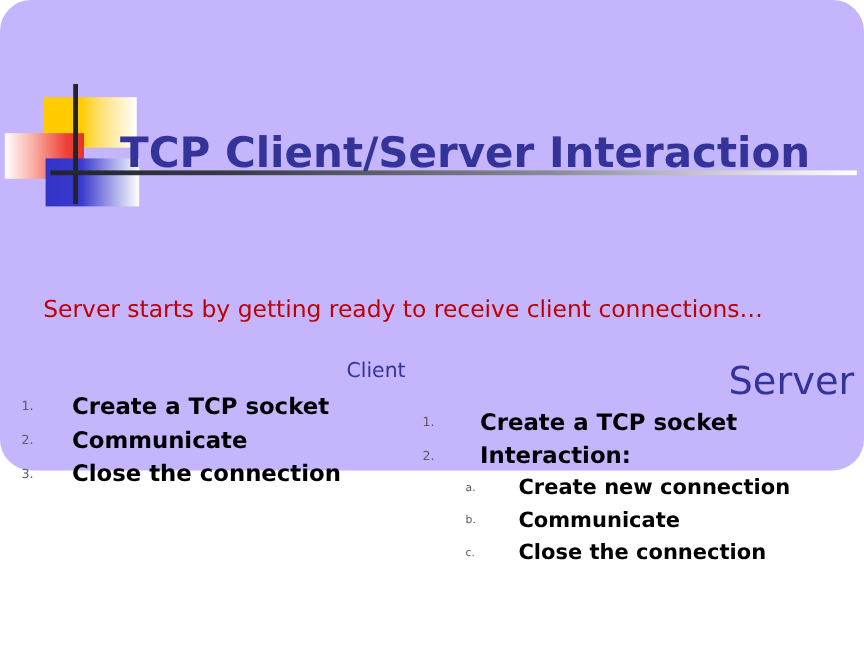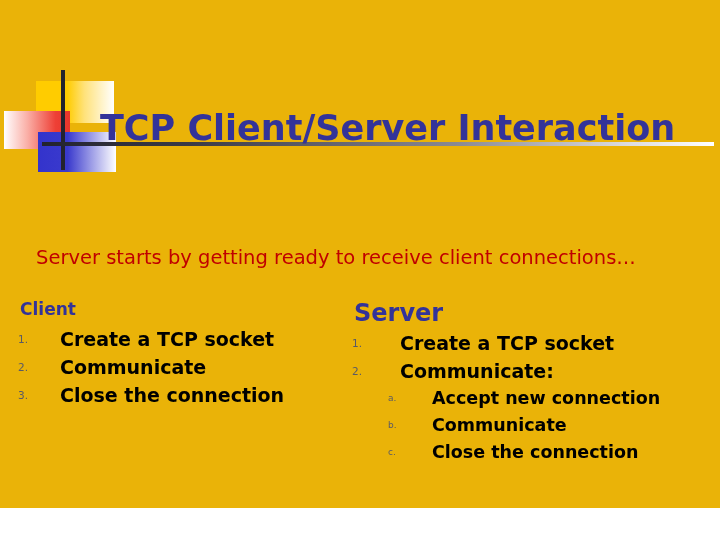--- a/index.html
+++ b/index.html
@@ -13,22 +13,23 @@
     height: 540px;
     overflow: hidden;
     font-family: "DejaVu Sans", "Liberation Sans", sans-serif;
     position: relative;
   }
 
   .slide {
     position: absolute;
     inset: 0;
     width: 720px;
-    height: 508px;
-    background: #eab308;
+    height: 392px;
+    background: #c4b5fd;
+    border-radius: 26px;
   }
 
   
   .ornament {
     position: absolute;
     left: 0;
     top: 70px;
     width: 720px;
     height: 100px;
     pointer-events: none;
@@ -106,27 +107,26 @@
     height: 200px;
   }
   .col {
     position: absolute;
     top: 0;
   }
   .col-client { left: 8px;  width: 330px; }
   .col-server { left: 346px; width: 366px; }
 
   .col-head {
-    text-align: left;
+    text-align: right;
     color: #333399;
     line-height: 1.1;
-    font-weight: bold;
   }
   .col-client .col-head { font-size: 17px; padding-left: 12px; }
-  .col-server .col-head { font-size: 24px; padding-left: 8px; }
+  .col-server .col-head { font-size: 32px; padding-left: 8px; }
 
   .list { margin: 0; padding: 0; list-style: none; }
 
   .li {
     position: relative;
     display: block;
     color: #000000;
     font-size: 19px;
     line-height: 28px;
     white-space: nowrap;
@@ -206,26 +206,26 @@
 
     <div class="col col-server">
       <div class="col-head">Server</div>
       <ul class="list">
         <li class="li li-l1">
           <span class="marker">1.</span>
           <span class="text">Create a TCP socket</span>
         </li>
         <li class="li li-l1">
           <span class="marker">2.</span>
-          <span class="text">Communicate:</span>
+          <span class="text">Interaction:</span>
         </li>
         <ul class="sub">
           <li class="li li-l2">
             <span class="marker">a.</span>
-            <span class="text">Accept new connection</span>
+            <span class="text">Create new connection</span>
           </li>
           <li class="li li-l2">
             <span class="marker">b.</span>
             <span class="text">Communicate</span>
           </li>
           <li class="li li-l2">
             <span class="marker">c.</span>
             <span class="text">Close the connection</span>
           </li>
         </ul>

